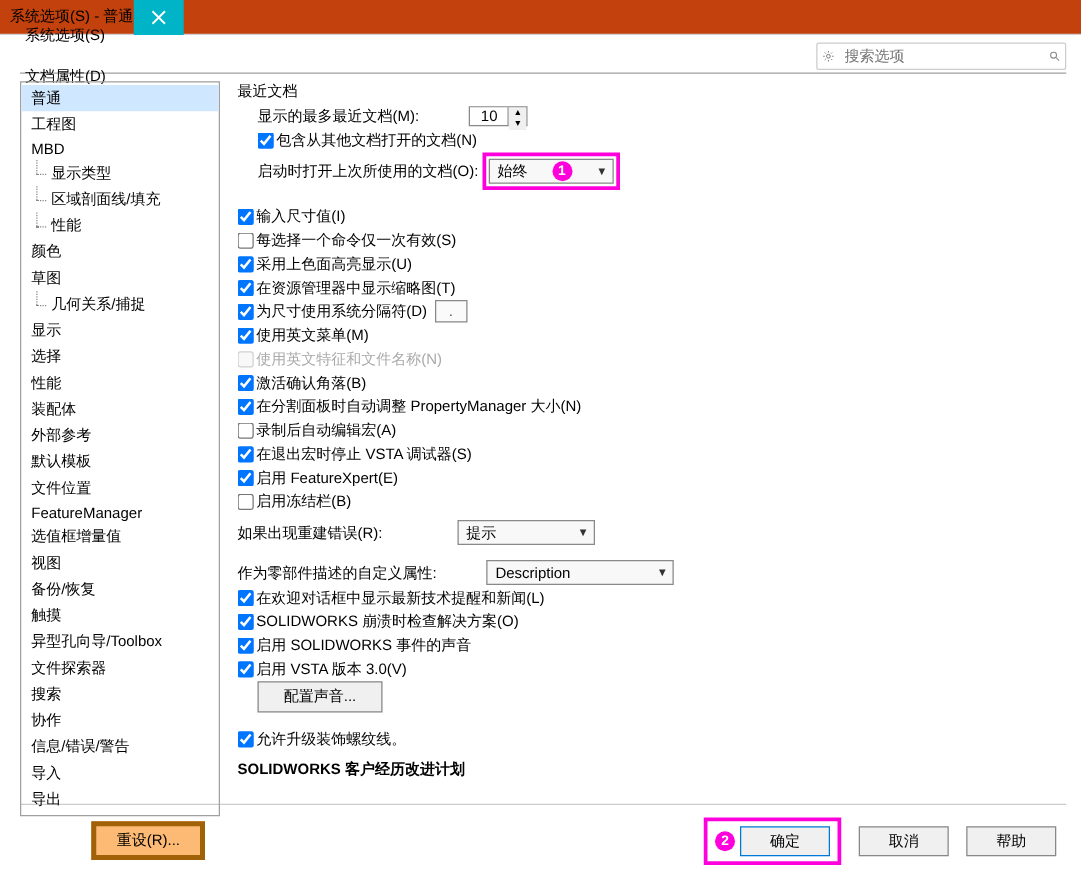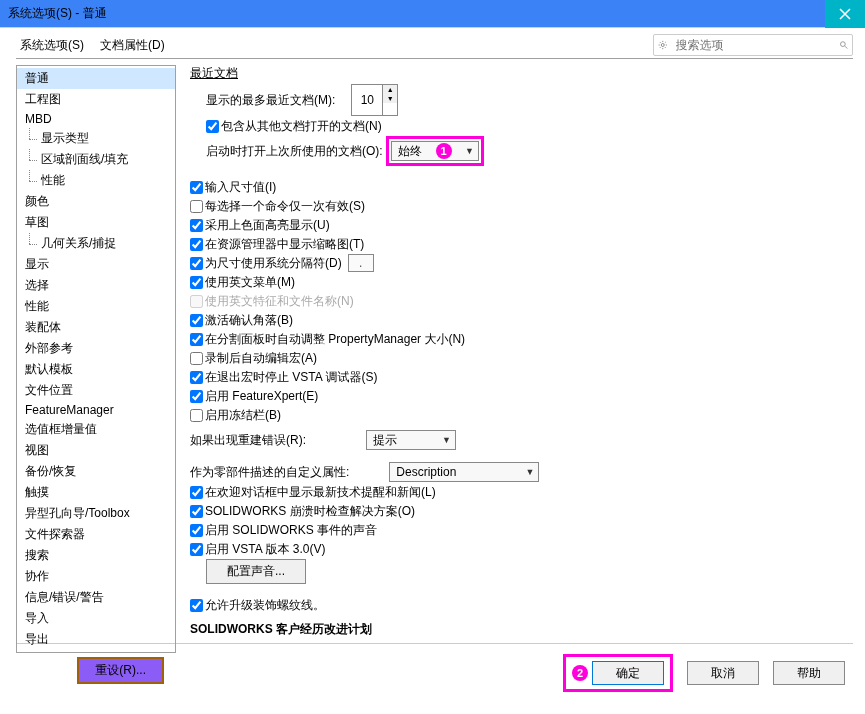--- a/index.html
+++ b/index.html
@@ -1,51 +1,51 @@
 <!DOCTYPE html>
 <html><head>
 <meta charset="utf-8">
 <style>
 * { box-sizing: border-box; margin: 0; padding: 0; font-family: "Microsoft YaHei", "SimSun", Arial, sans-serif; font-size: 12px; }
 body { background: #fff; width: 865px; height: 714px; overflow: hidden; }
 
-.titlebar { background: #3b82f6; border-bottom: 1px solid #d0d0d0; height: 28px; display: flex; align-items: center; justify-content: space-between; padding-left: 8px; }
+.titlebar { background: #c2410c; border-bottom: 1px solid #d0d0d0; height: 28px; display: flex; align-items: center; padding-left: 8px; }
 .titlebar-title { font-size: 12px; color: #000; }
 .close-btn { width: 40px; height: 28px; background: #00b4c8; display: flex; align-items: center; justify-content: center; color: #fff; font-size: 16px; cursor: pointer; }
 
 .toolbar { height: 30px; display: flex; align-items: center; justify-content: space-between; padding: 4px 12px 0 16px; }
-.tabs { display: flex; gap: 8px; }
+.tabs { display: flex; gap: 8px; flex-direction: column; }
 .tab { padding: 4px 4px; cursor: pointer; }
 .tab.active { }
 .search-wrap { display: flex; align-items: center; border: 1px solid #ccc; border-radius: 2px; height: 22px; width: 200px; background: #fff; }
 .search-wrap .gear { width: 16px; height: 16px; margin: 0 4px; color: #666; }
 .search-wrap input { border: none; outline: none; flex: 1; padding: 0 4px; background: transparent; color: #ef4444; }
 .search-wrap .magnify { width: 16px; height: 16px; margin: 0 4px; color: #888; }
 
 .tab-underline { border-bottom: 1px solid #a0a0a0; margin: 0 12px 0 16px; }
 
 .main { display: flex; height: 580px; padding: 6px 12px 0 16px; gap: 10px; }
 
 .sidebar { width: 160px; border: 1px solid #a0a0a0; overflow-y: auto; padding: 2px 0; }
 .sidebar-item { padding: 2px 8px; cursor: pointer; white-space: nowrap; }
 .sidebar-item.active { background: #d0e8ff; }
 .sidebar-item.child { padding-left: 24px; position: relative; }
 .sidebar-item.child::before { content: ""; position: absolute; left: 12px; top: 50%; width: 8px; border-top: 1px dotted #888; }
 .sidebar-item.child::after { content: ""; position: absolute; left: 12px; top: 0; bottom: 50%; border-left: 1px dotted #888; }
 
 .reset-row { text-align: right; padding: 4px 12px 0 16px; }
-.reset-btn { padding: 3px 16px; border: 2px solid #a16207; background: #8b5cf6; cursor: pointer; }
+.reset-btn { padding: 3px 16px; border: 4px solid #a16207; background: #fdba74; cursor: pointer; }
 
 .content { flex: 1; overflow-y: auto; padding: 0 4px; }
-.group-title { font-size: 12px; margin-bottom: 2px; text-decoration: underline; }
+.group-title { font-size: 12px; margin-bottom: 2px; }
 .indent { padding-left: 16px; }
 .row { display: flex; align-items: center; margin: 1px 0; min-height: 18px; }
 .row label { display: flex; align-items: center; gap: 2px; cursor: pointer; }
 .row input[type=checkbox] { width: 13px; height: 13px; }
-.spinner { display: inline-flex; border: 1px solid #888; height: 32px; margin-left: 16px; }
+.spinner { display: inline-flex; border: 1px solid #888; height: 16px; margin-left: 40px; }
 .spinner input { width: 30px; border: none; text-align: center; outline: none; }
 .spinner-btns { display: flex; flex-direction: column; border-left: 1px solid #888; }
 .spinner-btns span { width: 14px; height: 9px; font-size: 7px; text-align: center; line-height: 9px; background: #f0f0f0; cursor: pointer; }
 
 .combo { border: 1px solid #888; background: #f8f8f8; display: inline-flex; align-items: center; justify-content: space-between; height: 20px; padding: 0 4px 0 6px; cursor: pointer; }
 .combo .chev { font-size: 9px; color: #333; }
 
 .highlight-box { border: 3px solid #ff00dd; padding: 2px; display: inline-flex; align-items: center; position: relative; }
 .marker { background: #ff00dd; color: #fff; border-radius: 50%; width: 16px; height: 16px; display: inline-flex; align-items: center; justify-content: center; font-size: 11px; font-weight: bold; }
 
@@ -151,21 +151,21 @@
       <div class="row">
           <label>
             <input type="checkbox" checked="" style="">
             <span>包含从其他文档打开的文档(N)</span>
           </label>
         </div>
       <div class="row">
         <span>启动时打开上次所使用的文档(O):</span>
         &nbsp;
         <span class="highlight-box">
-          <div class="combo" style="width:88px">
+          <div class="combo" style="width:100px">
             <span>始终</span>
             <span class="marker">1</span>
             <span class="chev">▼</span>
           </div>
         </span>
       </div>
     </div>
 
     <div class="section-gap"></div>
 
@@ -246,21 +246,21 @@
         <label>
           <input type="checkbox" style="">
           <span>启用冻结栏(B)</span>
         </label>
       </div>
 
     <div class="section-gap-sm"></div>
     <div class="row">
       <span>如果出现重建错误(R):</span>
       <span style="width:60px"></span>
-      <div class="combo" style="width:90px">
+      <div class="combo" style="width:110px">
         <span>提示</span>
         <span class="chev">▼</span>
       </div>
     </div>
 
     <div class="section-gap"></div>
     <div class="row">
       <span>作为零部件描述的自定义属性:</span>
       <span style="width:40px"></span>
       <div class="combo" style="width:150px">

